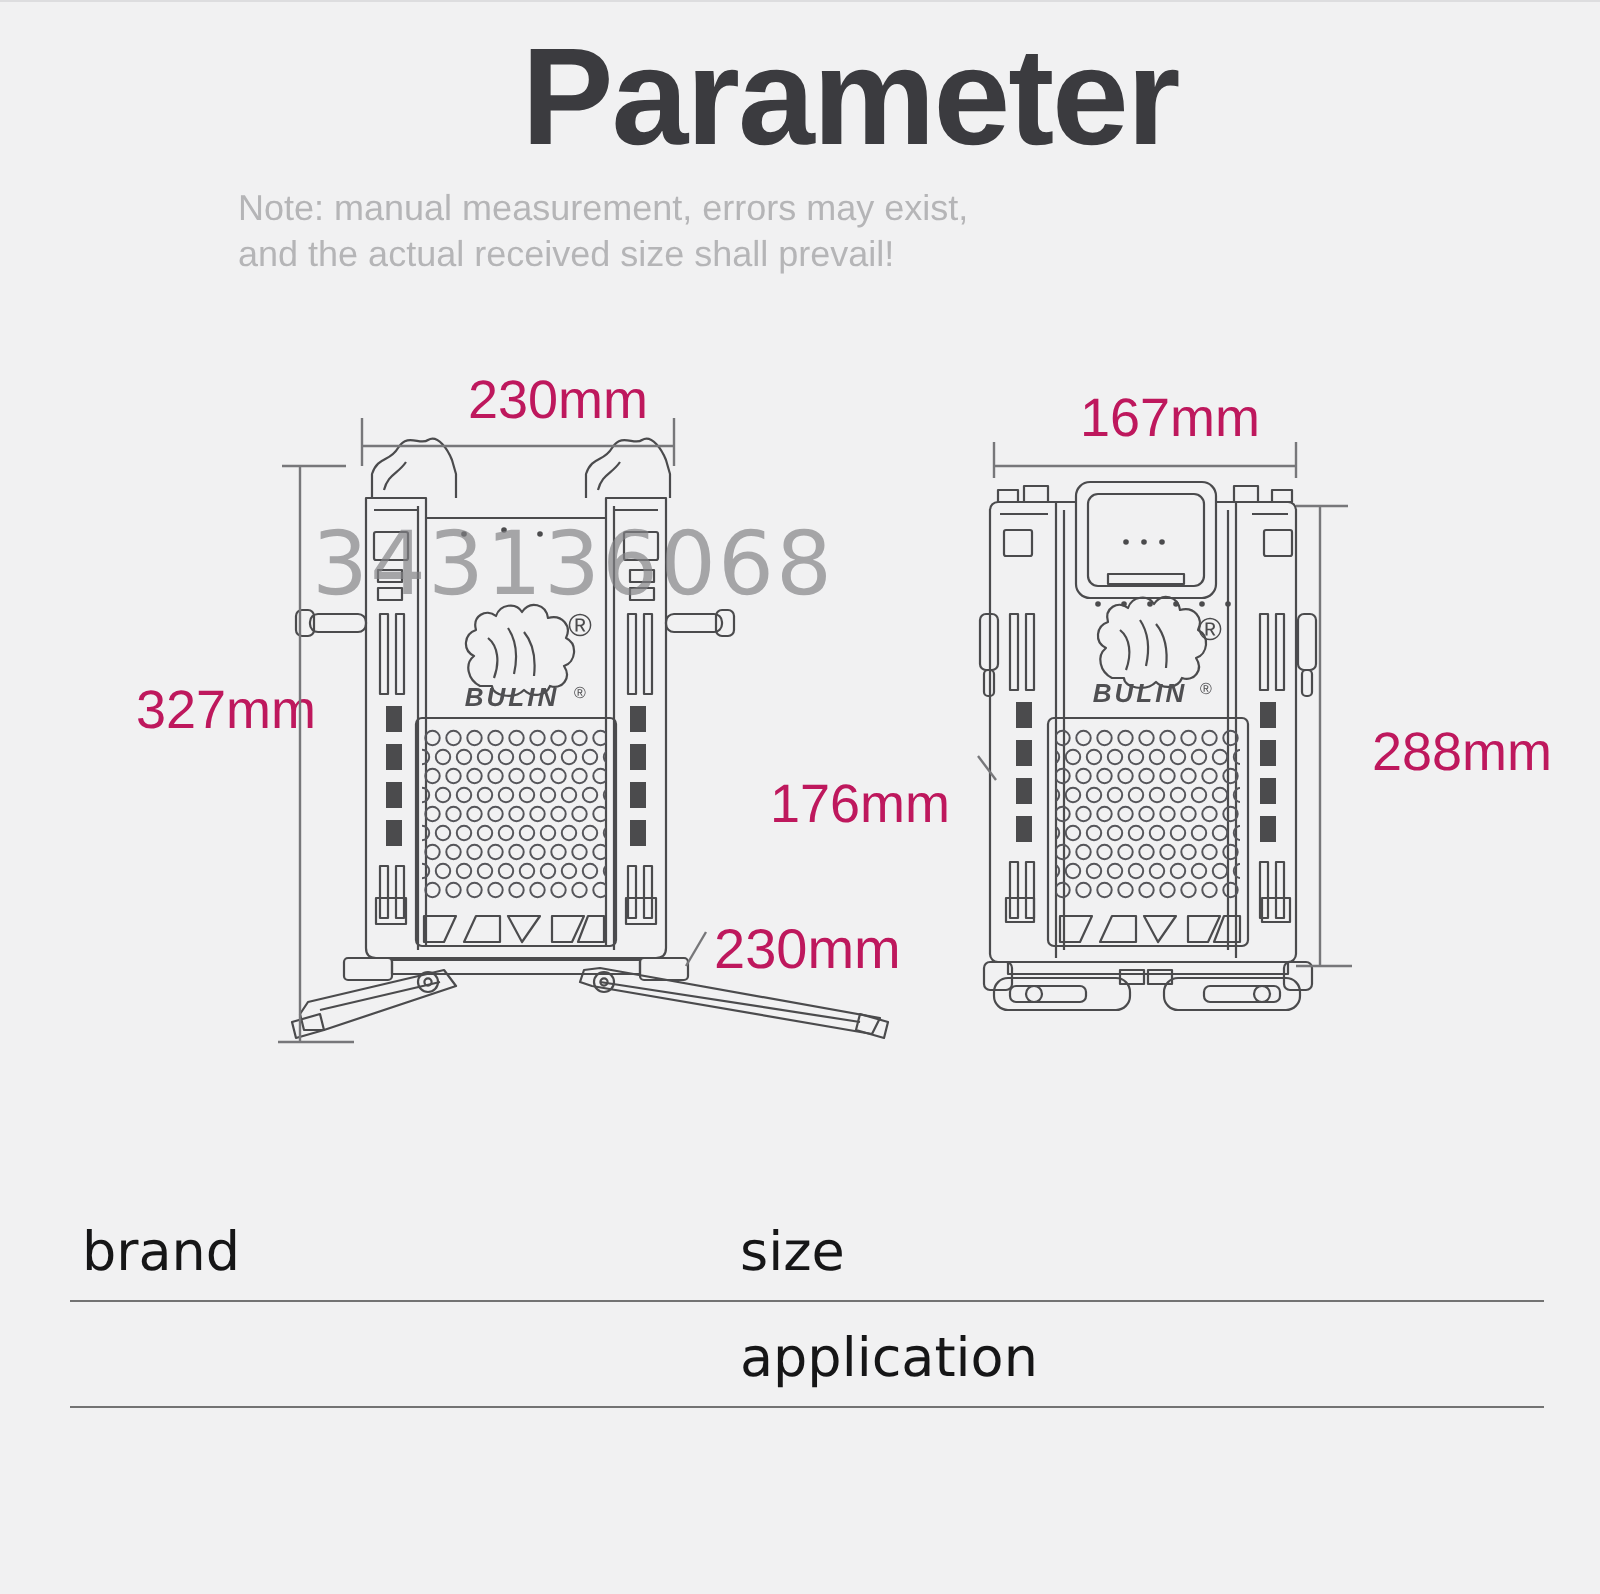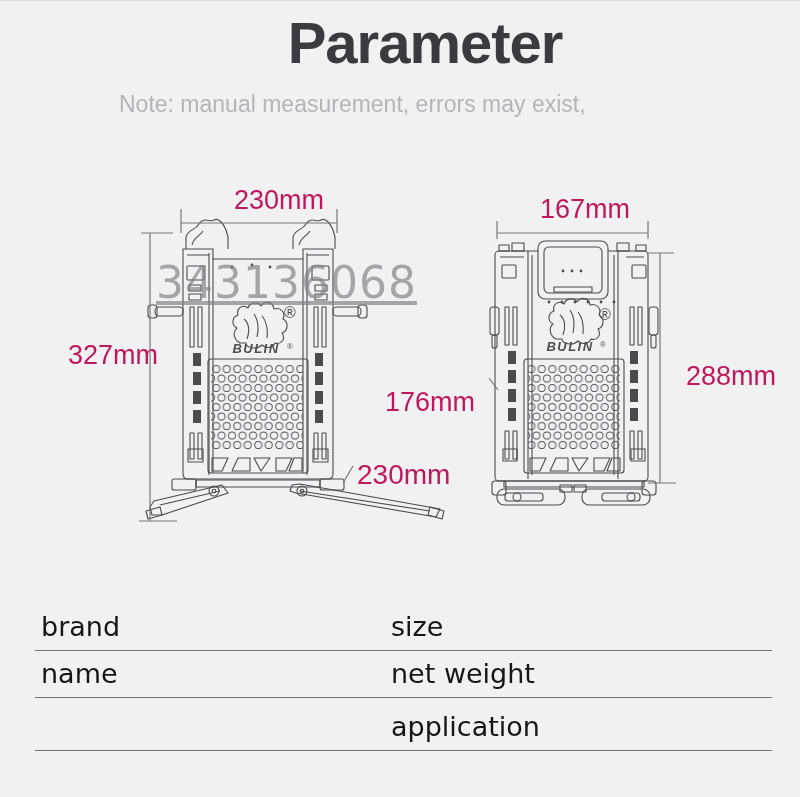--- a/index.html
+++ b/index.html
@@ -3,61 +3,62 @@
 <meta charset="utf-8">
 <style>
   html,body{margin:0;padding:0;background:#e9e9ea;}
   .canvas{
     position:relative;width:800px;height:797px;overflow:hidden;
     background:#f1f1f2;border-top:1px solid #dddddf;
     font-family:"Liberation Sans",sans-serif;
   }
   .title{
     position:absolute;left:50px;top:8px;width:750px;text-align:center;
-    font-size:58px;font-weight:bold;letter-spacing:-1px;color:#3b3b3f;
+    font-size:69px;font-weight:bold;letter-spacing:-1px;color:#3b3b3f;
   }
   .note{
     position:absolute;left:119px;top:92px;
-    font-size:23px;line-height:23px;color:#b5b5b7;letter-spacing:0px;
+    font-size:18px;line-height:23px;color:#b5b5b7;letter-spacing:0px;
   }
   .watermark{
     position:absolute;left:156px;top:260px;line-height:1;
     font-family:"DejaVu Sans",sans-serif;font-size:44px;letter-spacing:1px;
-    color:#828285;opacity:.68;z-index:5;text-decoration:underline;
+    color:#828285;opacity:.68;z-index:5;
   }
   .dim{
     position:absolute;font-size:27px;color:#be185d;line-height:1;white-space:nowrap;
   }
   .dim-w1{left:234px;top:186px;}
   .dim-h1{left:68px;top:341px;}
   .dim-d1{left:357px;top:460px;font-size:28px;}
   .dim-w2{left:540px;top:195px;}
   .dim-h2{left:662px;top:362px;margin-left:24px;}
   .dim-d2{left:385px;top:388px;}
   .diagram{position:absolute;left:0;top:180px;width:800px;height:350px;z-index:2;}
   .spec-table{
     position:absolute;left:35px;top:600px;width:737px;z-index:3;
     font-family:"DejaVu Sans",sans-serif;color:#161617;
   }
   .spec-row{position:relative;border-bottom:1px solid #737373;}
   .spec-row.r1{height:49px;}
   .spec-row.r2{height:46px;}
   .spec-row.r3{height:52px;}
   .spec-row .cl{position:absolute;left:6px;bottom:8px;font-size:27px;}
-  .spec-row .cr{position:absolute;left:356px;bottom:8px;font-size:27px;}
+  .spec-row .cr{position:absolute;left:335px;bottom:8px;font-size:27px;}
 </style>
 </head>
 <body>
 
 <div class="canvas">
 
   <div class="title">Parameter</div>
 
   <div class="note">
     <div>Note: manual measurement, errors may exist,</div>
+    <div>and the actual received size shall prevail!</div>
   </div>
 
   <svg class="diagram" viewBox="0 0 800 350" xmlns="http://www.w3.org/2000/svg">
     <defs>
       <pattern id="hc" patternUnits="userSpaceOnUse" x="211" y="183" width="10.5" height="19">
         <g fill="none" stroke="#55555a" stroke-width="1">
           <circle cx="5.25" cy="5" r="3.6"></circle>
           <circle cx="0" cy="14.5" r="3.6"></circle>
           <circle cx="10.5" cy="14.5" r="3.6"></circle>
         </g>
@@ -265,22 +266,18 @@
   <div class="dim dim-d1">230mm</div>
   <div class="dim dim-w2">167mm</div>
   <div class="dim dim-h2">288mm</div>
   <div class="dim dim-d2">176mm</div>
 
   <div class="spec-table">
     <div class="spec-row r1">
       <span class="cl">brand</span>
       <span class="cr">size</span>
     </div>
-    <div class="spec-row r2">
-      <span class="cl">name</span>
-      <span class="cr">net weight</span>
-    </div>
     <div class="spec-row r3">
       <span class="cr">application</span>
     </div>
   </div>
 
 </div>
 
 </body></html>

